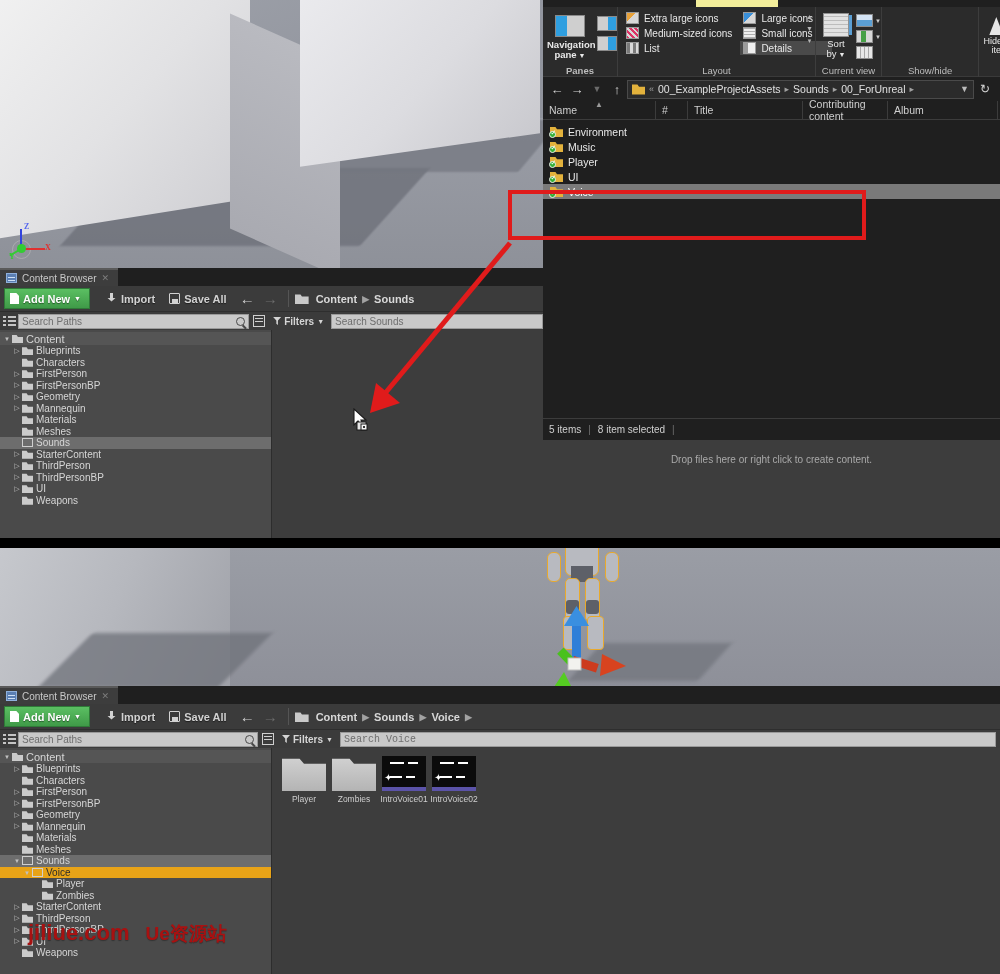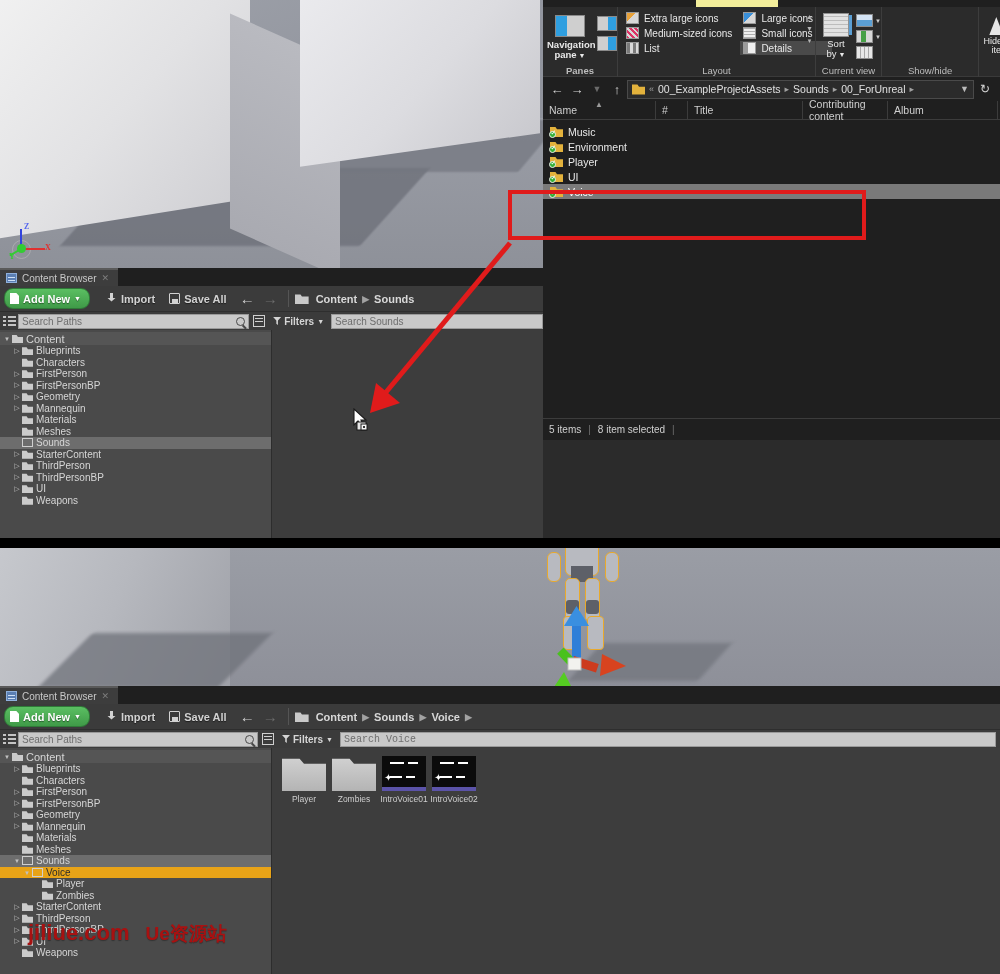--- a/index.html
+++ b/index.html
@@ -77,21 +77,21 @@
   .cb-tab .tabx { font-size: 9px; color: #7d7d7d; }
 
   .cb-toolbar {
     height: 26px; background: #3b3b3b; display: flex; align-items: center;
     gap: 0; padding-left: 4px; border-bottom: 1px solid #2e2e2e;
   }
   .btn-addnew {
     display: flex; align-items: center; gap: 4px; height: 21px;
     padding: 0 8px 0 5px; background: linear-gradient(180deg,#5bbf62,#3f9a48);
     color: #fff; font-size: 11px; font-weight: bold;
-    border: 1px solid #2f7a38; border-radius: 9px; margin-right: 9px;
+    border: 1px solid #2f7a38; border-radius: 0; margin-right: 9px;
     text-shadow: 0 1px 1px rgba(0,0,0,.45);
   }
   .ico-page {
     width: 9px; height: 11px; background: #fff; position: relative; flex: none;
     clip-path: polygon(0 0, 70% 0, 100% 26%, 100% 100%, 0 100%);
   }
   .tb-btn {
     display: flex; align-items: center; gap: 4px; height: 22px;
     padding: 0 7px; color: #d2d2d2; font-size: 11px; font-weight: bold;
     text-shadow: 0 1px 1px rgba(0,0,0,.5);
@@ -679,28 +679,28 @@
             <span>Album</span>
           </div>
       </div>
 
       <div class="ex-list" id="ex-list" style="padding-top:4px;">
           <div class="ex-row">
             <span class="ico-folder-ov">
               <span class="f"></span>
               <span class="ov"></span>
             </span>
-            <span>Music</span>
+            <span>Environment</span>
           </div>
           <div class="ex-row">
             <span class="ico-folder-ov">
               <span class="f"></span>
               <span class="ov"></span>
             </span>
-            <span>Environment</span>
+            <span>Music</span>
           </div>
           <div class="ex-row">
             <span class="ico-folder-ov">
               <span class="f"></span>
               <span class="ov"></span>
             </span>
             <span>Player</span>
           </div>
           <div class="ex-row">
             <span class="ico-folder-ov">
@@ -719,20 +719,23 @@
         </div>
 
       <div class="ex-status">
         <span>5 items</span>
         <span class="bar">|</span>
         <span>8 item selected</span>
         <span class="bar">|</span>
       </div>
     </div>
 
+    <div class="ue-right-pane">
+      <div class="drop-hint" style="top:14px;">Drop files here or right click to create content.</div>
+    </div>
 
     <div class="anno-rect"></div>
     <svg class="anno-arrow" viewBox="0 0 520 230">
       <path d="M 150 58 L 22 212" stroke="#e01b1b" stroke-width="5" fill="none"></path>
       <path d="M 10 228 L 16 198 L 40 218 Z" fill="#e01b1b"></path>
     </svg>
 
     <svg class="cursor-arrow" style="left:352px; top:408px; width:20px; height:26px;">
       <path d="M2,1 L2,17 L6,13 L9,20 L12,18.5 L9,12 L14,12 Z" fill="#ffffff" stroke="#1a1a1a" stroke-width="1.1"></path>
       <rect x="5" y="14" width="9" height="8" fill="#e8e8e8" stroke="#1a1a1a" stroke-width="1"></rect>

